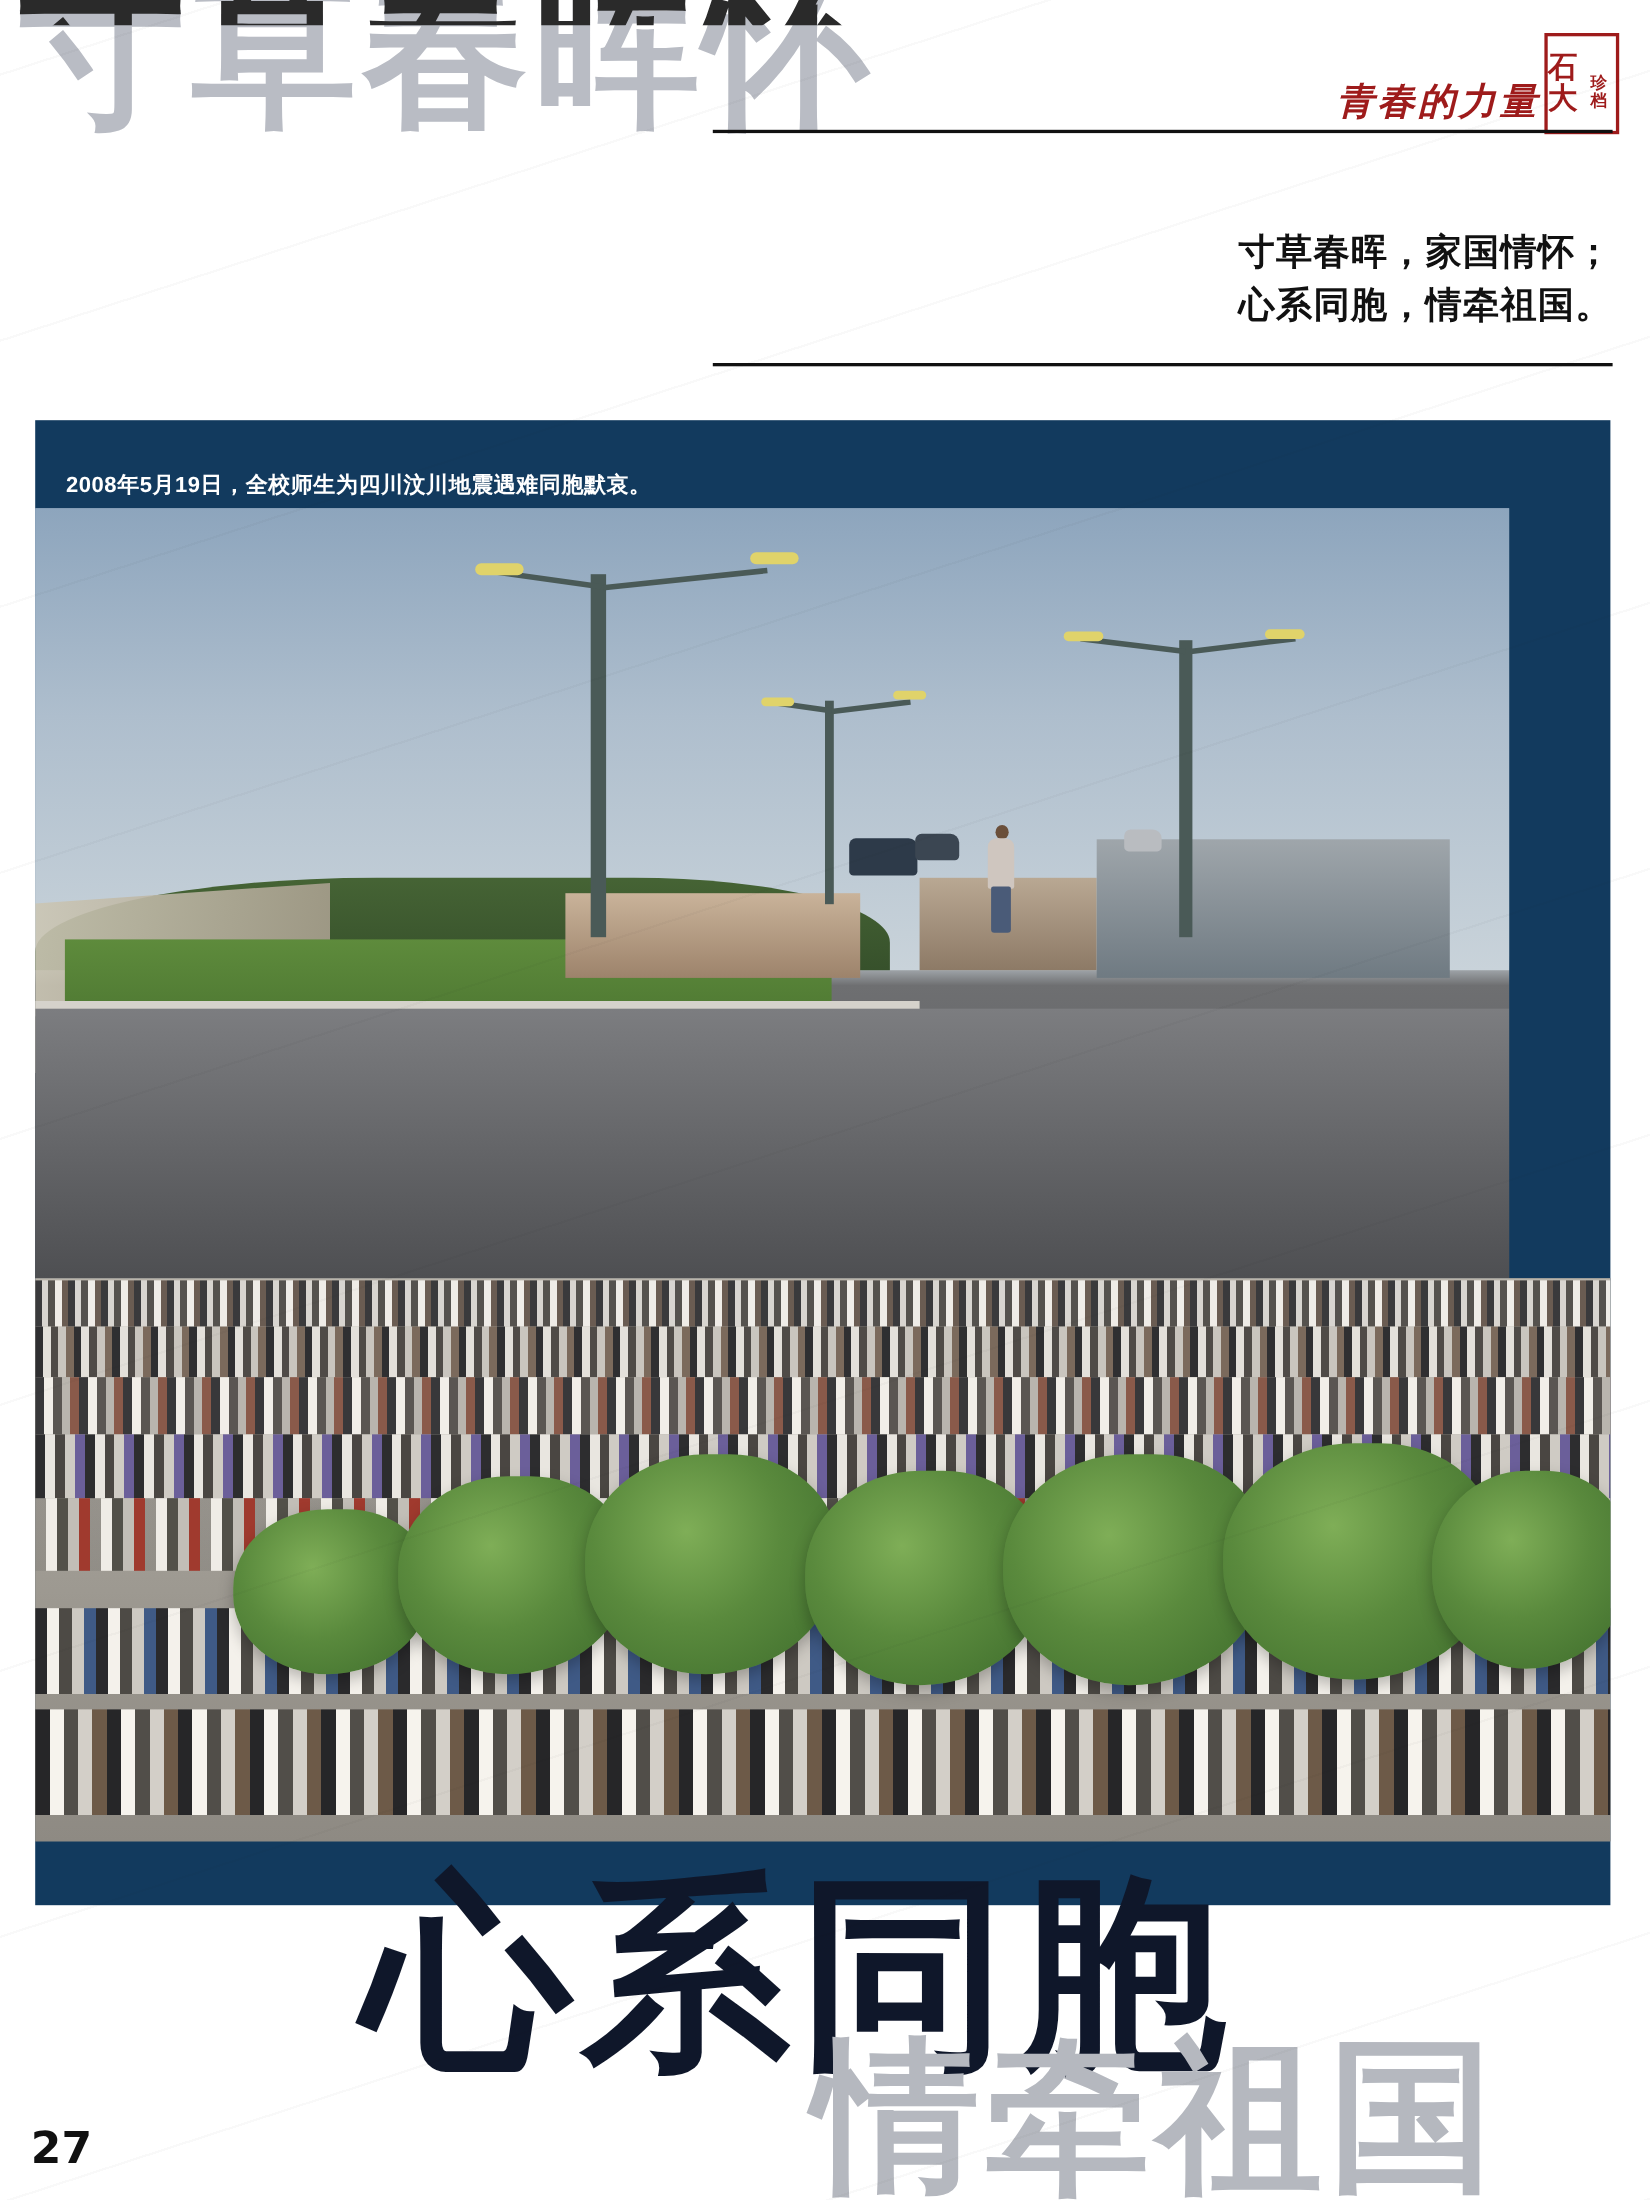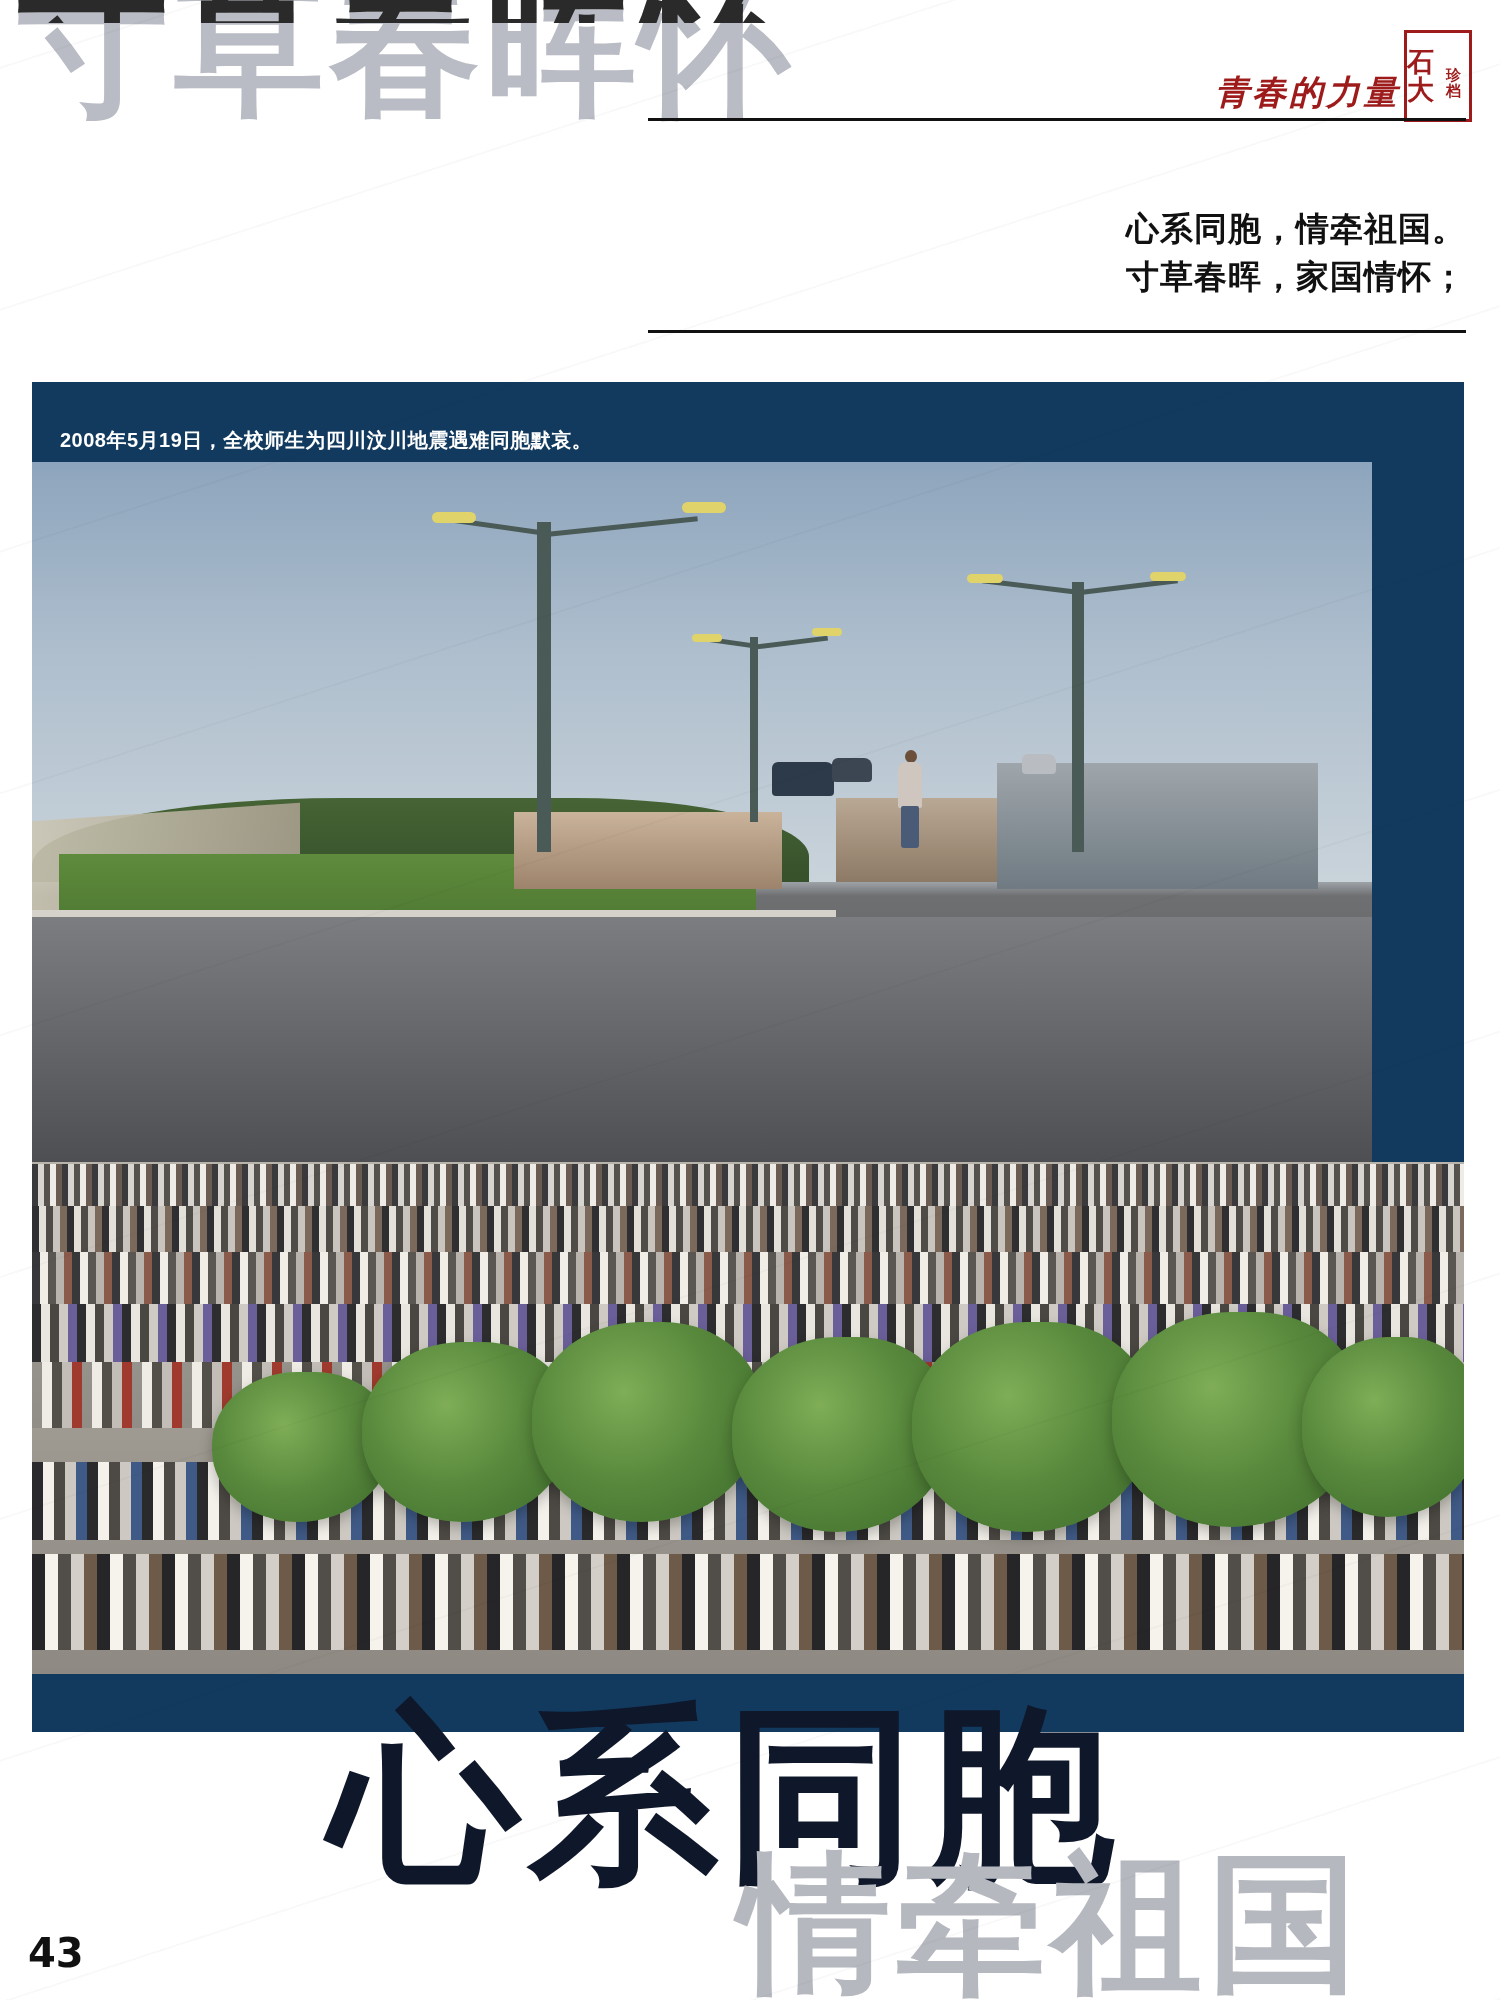--- a/index.html
+++ b/index.html
@@ -310,22 +310,22 @@
   <div class="logo-text">青春的力量</div>
   <div class="logo-seal">
     <div class="seal-top">石大</div>
     <div class="seal-bot">珍档</div>
   </div>
 </div>
 
 <div class="rule-top"></div>
 
 <div class="couplet">
+  <div>寸草春晖，家国情怀；</div>
   <div>心系同胞，情牵祖国。</div>
-  <div>寸草春晖，家国情怀；</div>
 </div>
 
 <div class="rule-mid"></div>
 
 <div class="photo-panel"></div>
 
 <div class="photo photo-top">
   <div class="sky-haze"></div>
   <div class="treeline"></div>
   <div class="pergola"></div>
@@ -390,15 +390,15 @@
   <div class="tree-blob" style="left:500px; top:160px; width:230px; height:200px;"></div>
   <div class="tree-blob" style="left:700px; top:175px; width:220px; height:195px;"></div>
   <div class="tree-blob" style="left:880px; top:160px; width:240px; height:210px;"></div>
   <div class="tree-blob" style="left:1080px; top:150px; width:250px; height:215px;"></div>
   <div class="tree-blob" style="left:1270px; top:175px; width:180px; height:180px;"></div>
 </div>
 
 <div class="ghost-bottom-1">心系同胞</div>
 <div class="ghost-bottom-2">情牵祖国</div>
 
-<div class="page-number">43</div>
+<div class="page-number">27</div>
 
 <div class="watermark"></div>
 
 </body></html>

